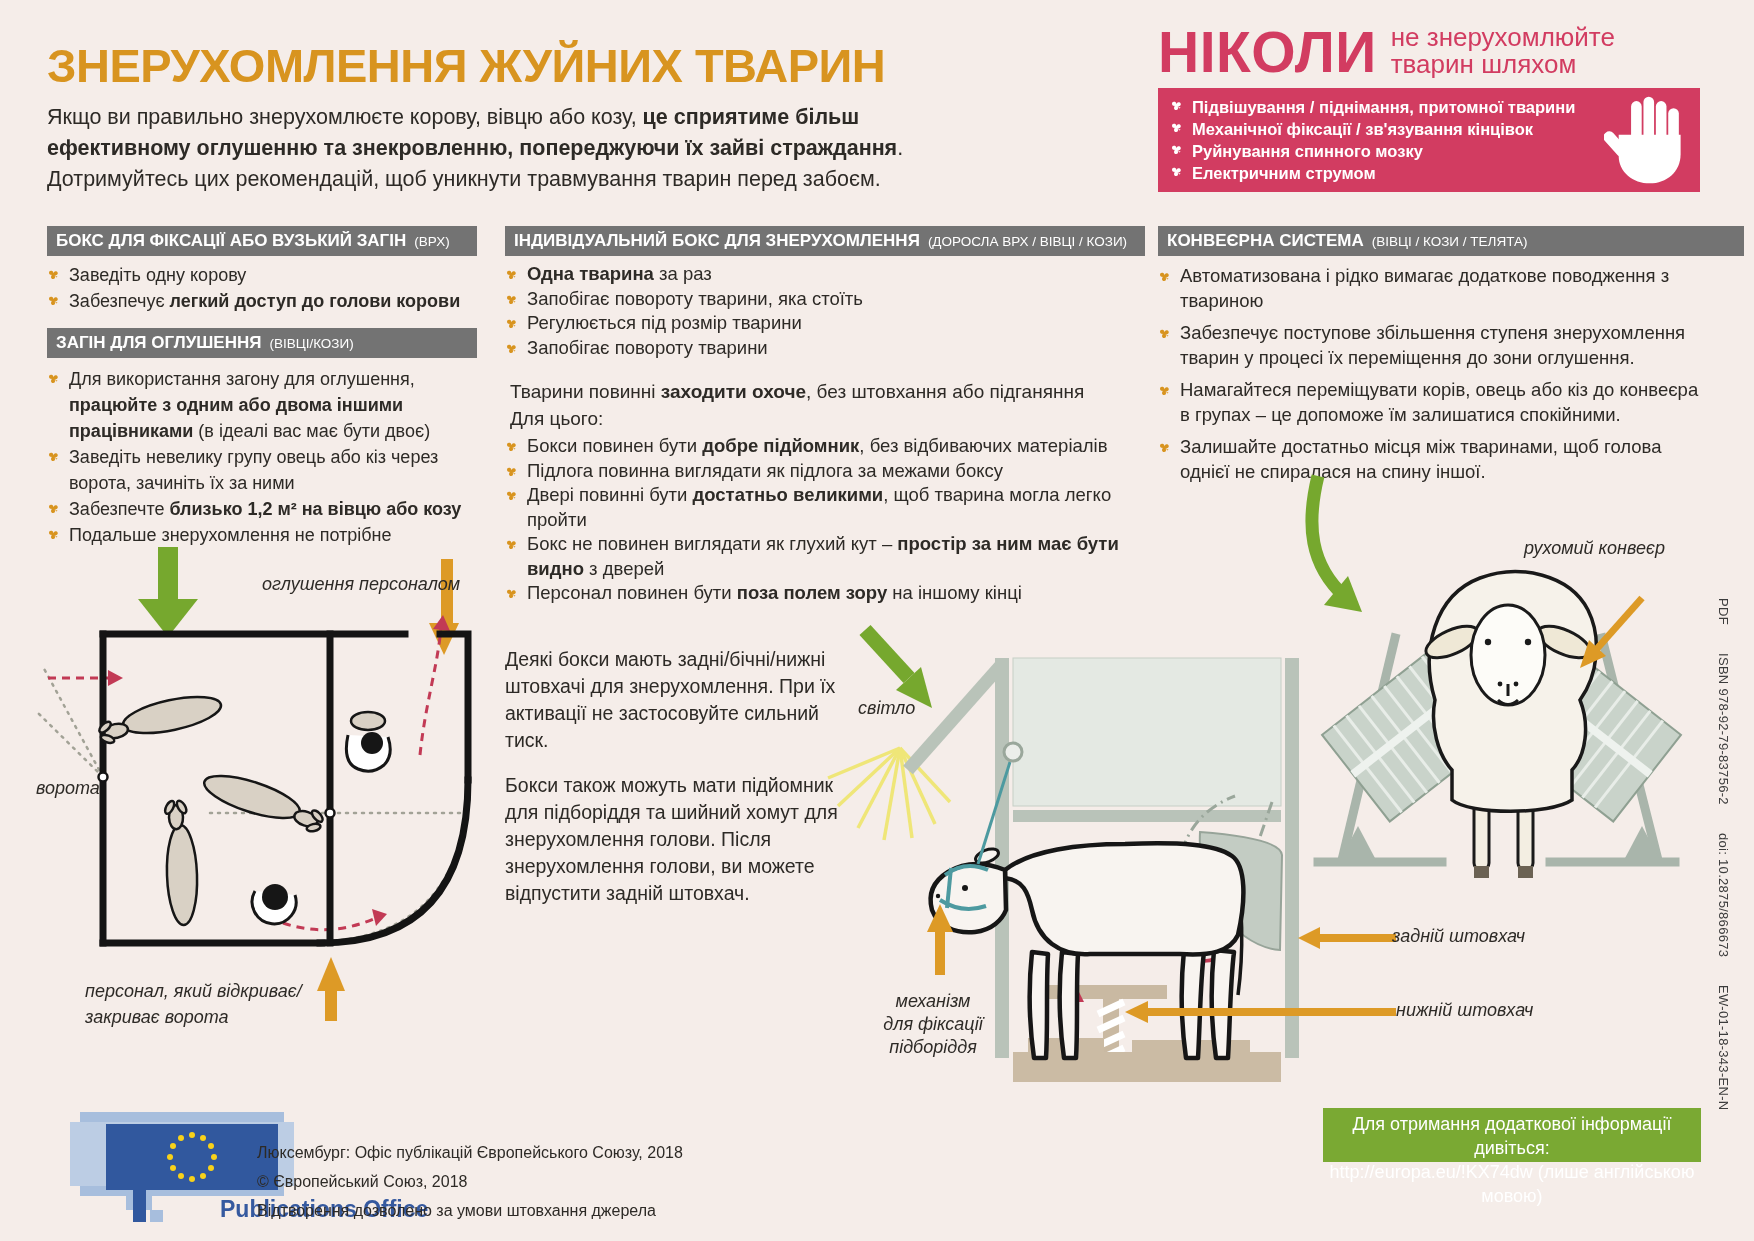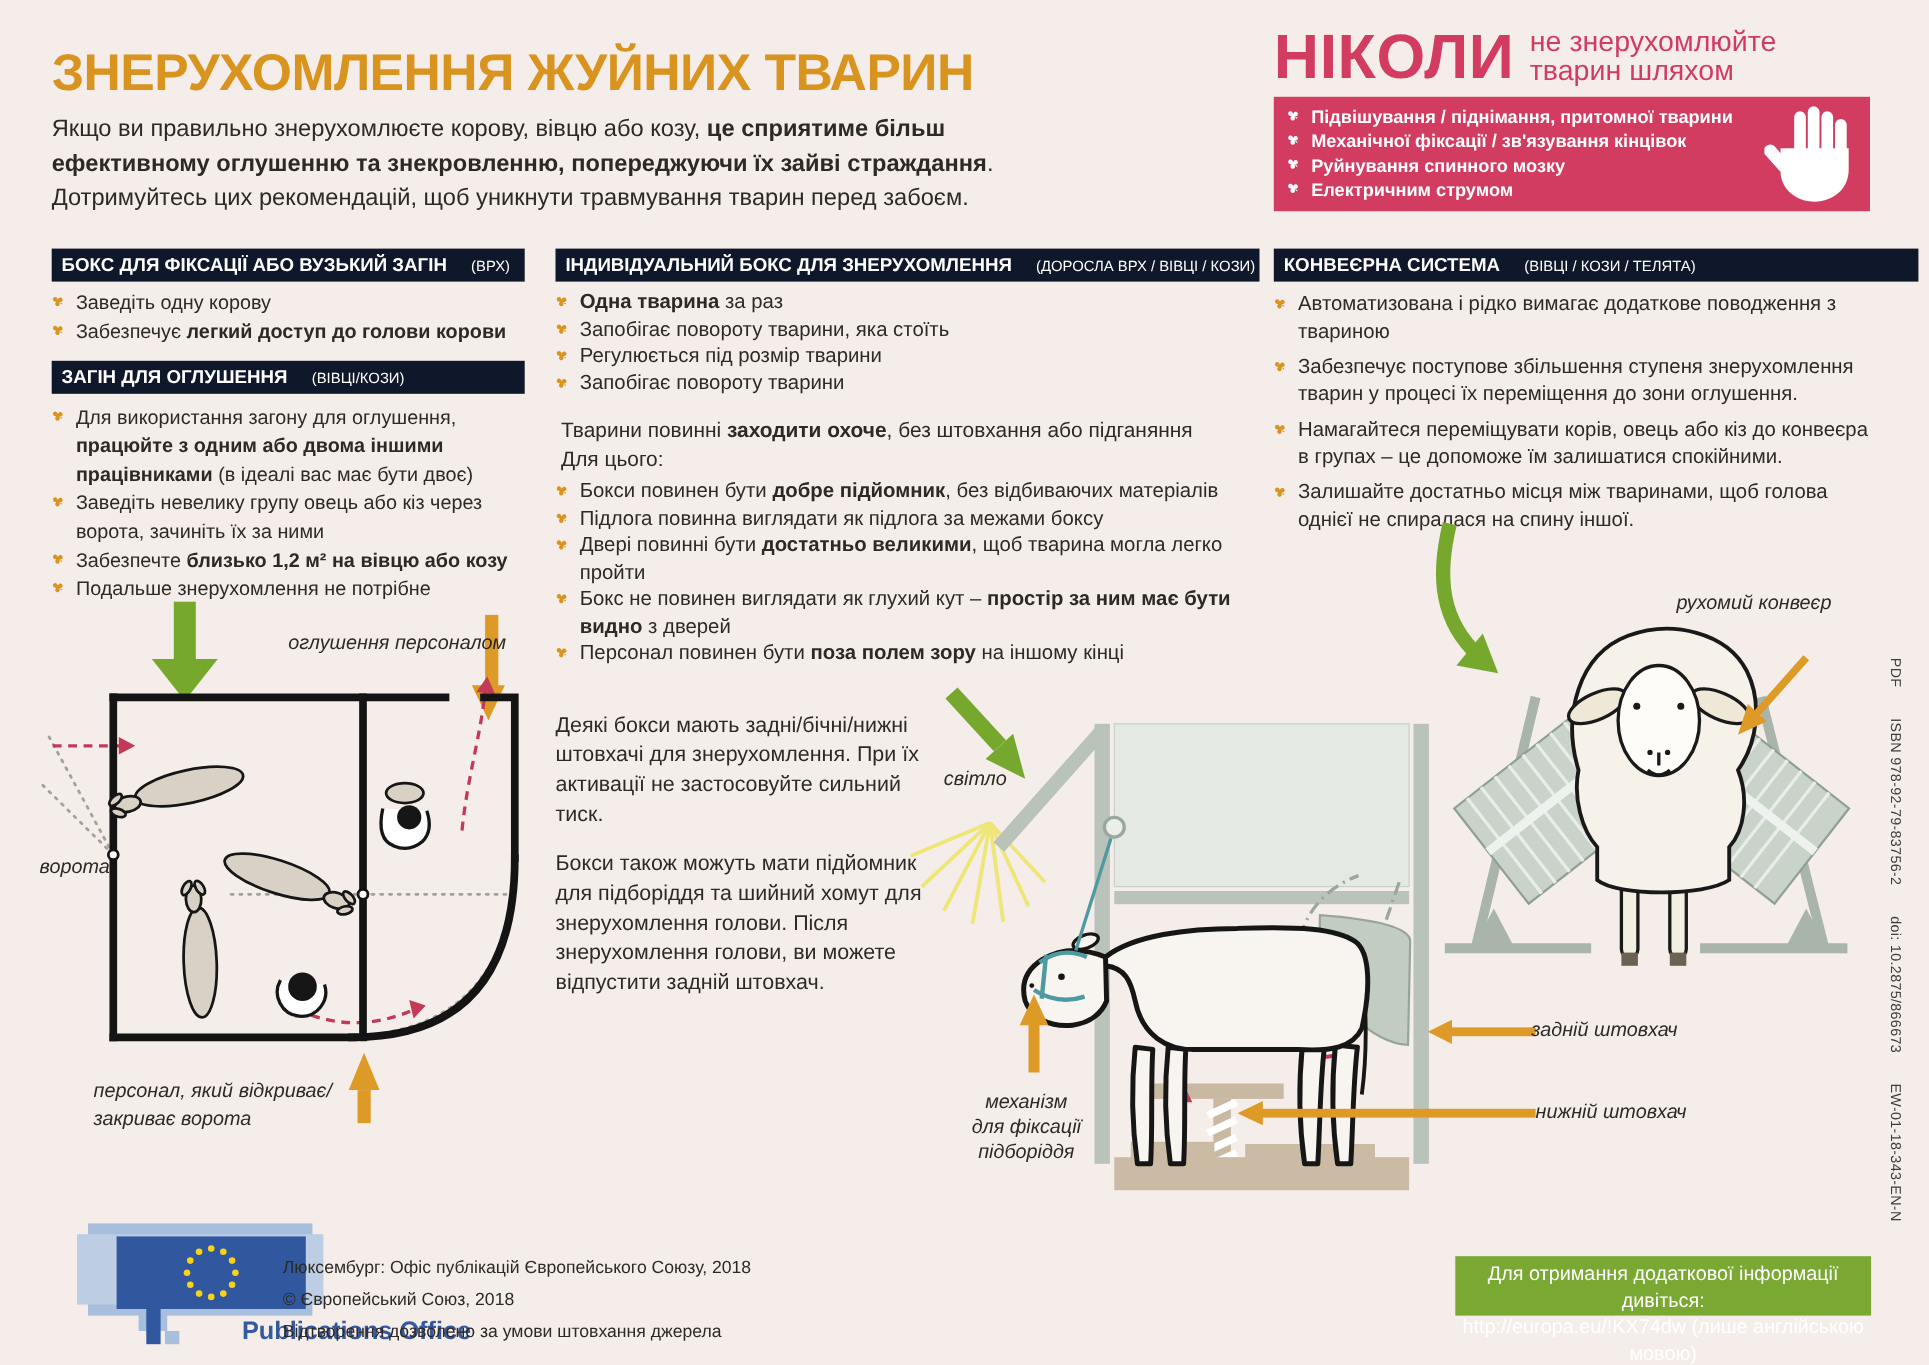--- a/index.html
+++ b/index.html
@@ -9,37 +9,37 @@
   .title{position:absolute;left:47px;top:38px;font-size:47px;font-weight:bold;color:#d8941f;letter-spacing:-.5px}
   .intro{position:absolute;left:47px;top:102px;font-size:21.5px;line-height:31px}
   .never-head{position:absolute;left:1158px;top:20px;display:flex;gap:14px;align-items:flex-end}
   .never-title{font-size:57px;line-height:52px;font-weight:bold;color:#d23c61;letter-spacing:.5px}
   .never-sub{font-size:26px;line-height:27px;color:#d23c61;padding-top:4px}
   .never-box{position:absolute;left:1158px;top:88px;width:542px;height:104px;background:#d23c61;
              box-sizing:border-box;padding:9px 86px 6px 12px}
   .never-box .bullet{color:#fff;font-weight:bold;font-size:16.5px;line-height:20px;margin-bottom:2px}
   .never-box .bi{color:#fff;margin-top:1px}
   .hand{position:absolute;right:10px;top:6px}
-  .colhead{position:absolute;height:30px;background:#0f172a;color:#fff;display:flex;align-items:center;
-           gap:22px;padding:0 9px;box-sizing:border-box;white-space:nowrap}
+  .colhead{position:absolute;height:30px;background:#737373;color:#fff;display:flex;align-items:center;
+           gap:8px;padding:0 9px;box-sizing:border-box;white-space:nowrap}
   .colhead .t{font-weight:bold;font-size:17px}
   .colhead .tag{font-size:13.5px}
   .list{position:absolute;font-size:18px;line-height:26px}
   .bullet{display:flex;gap:8px;align-items:flex-start}
   .bi{flex:0 0 14px;width:14px;color:#d8941f;font-size:13px;line-height:1;transform:rotate(-55deg);
       margin-top:5px;font-family:"DejaVu Sans",sans-serif}
   .bt{flex:1}
   .l2{font-size:18.5px;line-height:24.5px}
   .spaced .bullet{margin-bottom:8px}
   .para{position:absolute;font-size:19px;line-height:27px}
   .note{position:absolute;font-size:19.5px;line-height:27px;width:348px}
   .lab{position:absolute;font-style:italic;font-size:18px;color:#2d2a26}
   .chin-lab{width:130px;text-align:center;line-height:23px}
   .staff-lab{line-height:26px}
-  .info-box{position:absolute;left:1323px;top:1142px;width:378px;height:54px;background:#7aa933;color:#fff;
+  .info-box{position:absolute;left:1323px;top:1108px;width:378px;height:54px;background:#7aa933;color:#fff;
             font-size:18px;line-height:24px;text-align:center;box-sizing:border-box;padding-top:4px}
   .pub{position:absolute;left:257px;top:1138px;font-size:16px;line-height:29px}
   .logo-text{position:absolute;left:220px;top:1196px;font-size:23px;font-weight:bold;color:#35599f}
   .sidebar{position:absolute;left:1716px;top:598px;writing-mode:vertical-rl;font-size:13px;color:#3c3c3c;letter-spacing:.3px}
   .sidebar span{margin-bottom:24px}
   b{font-weight:bold}
 </style>
 </head>
 <body>
 

